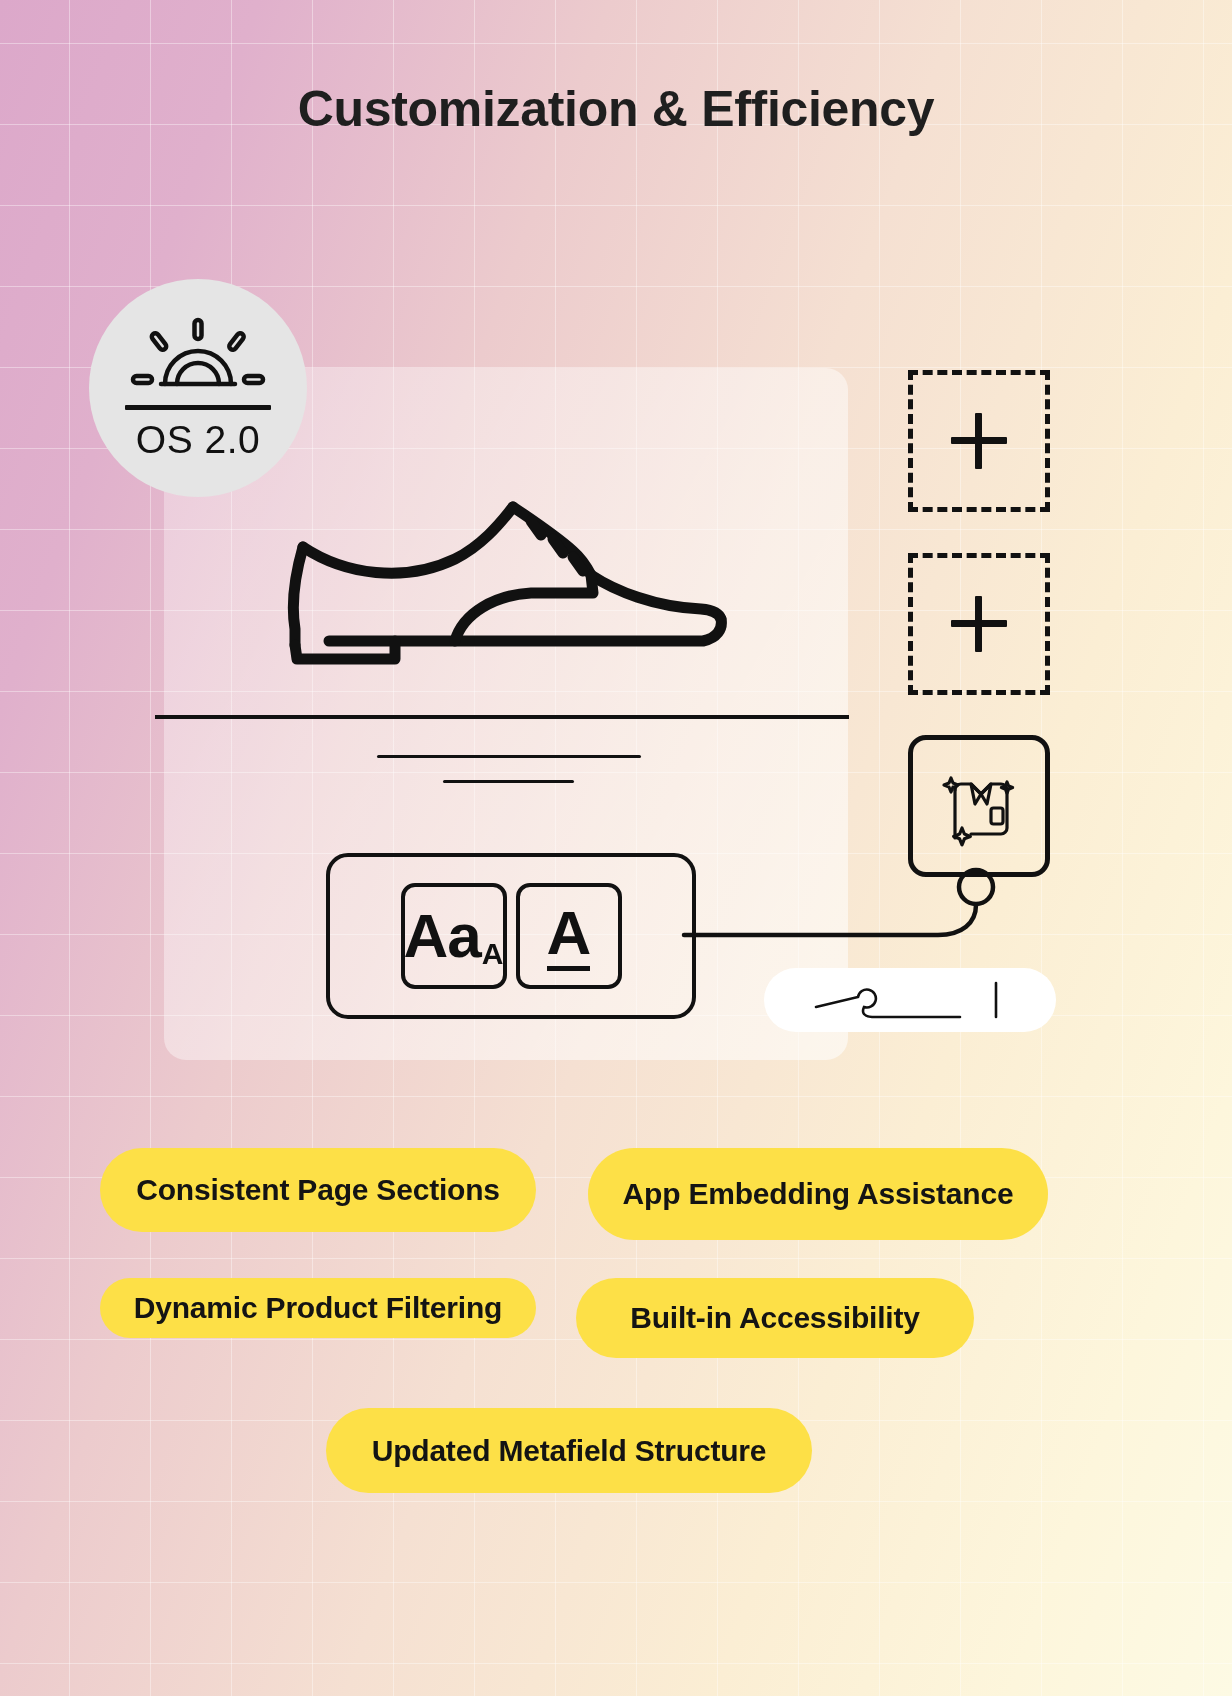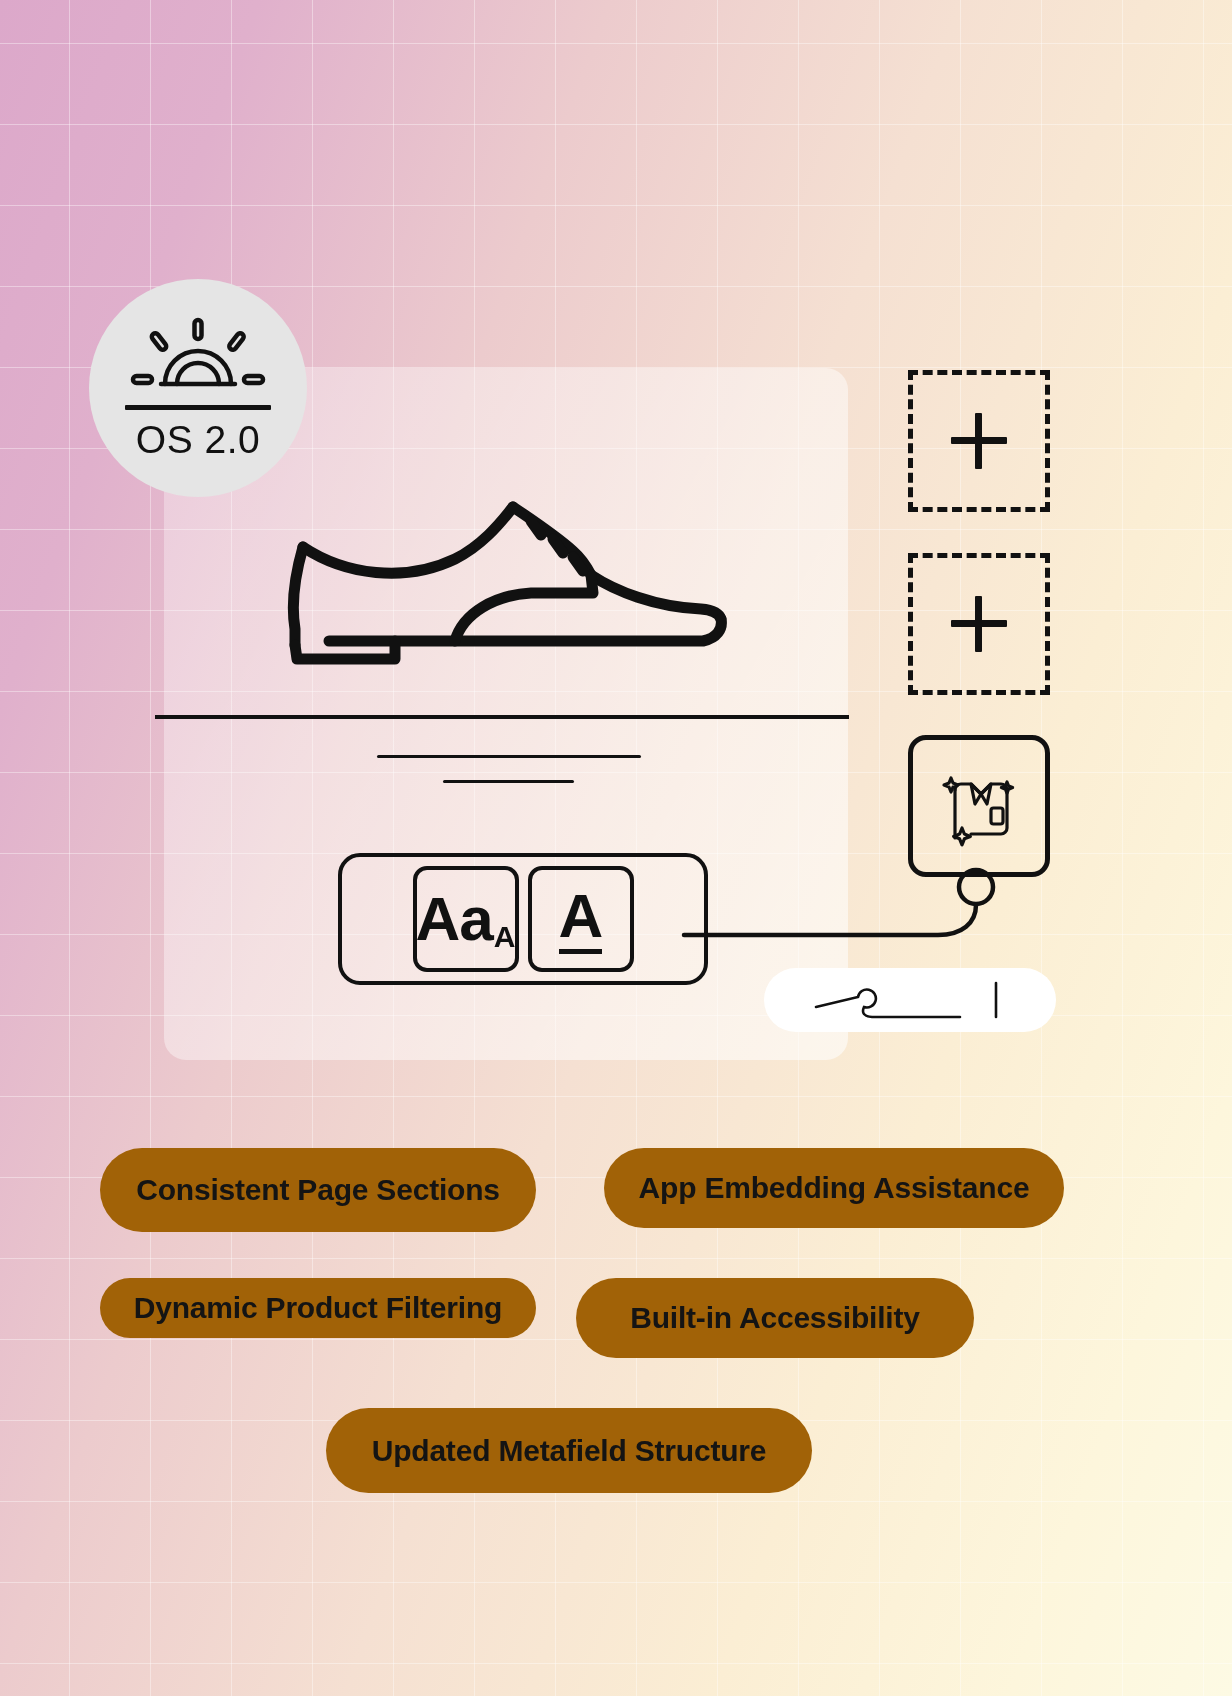--- a/index.html
+++ b/index.html
@@ -80,22 +80,22 @@
   
   .divider{
     position:absolute; left:155px; top:715px; width:694px; height:4px; background:#111;
   }
   .tline{ position:absolute; height:3px; background:#111; border-radius:2px; }
   .tline.a{ left:377px; top:755px; width:264px; }
   .tline.b{ left:443px; top:780px; width:131px; }
 
   
   .type-panel{
-    position:absolute; left:338px; top:853px;
-    width:370px; height:132px;
+    position:absolute; left:326px; top:853px;
+    width:370px; height:166px;
     border:4px solid #111; border-radius:22px;
     display:flex; align-items:center; justify-content:center; gap:9px;
     background:transparent;
   }
   .type-box{
     width:106px; height:106px;
     border:4px solid #111; border-radius:14px;
     display:flex; align-items:center; justify-content:center;
     position:relative;
   }
@@ -141,44 +141,45 @@
     position:absolute; left:764px; top:968px;
     width:292px; height:64px;
     background:#fff; border-radius:32px;
     display:flex; align-items:center; justify-content:center;
   }
   .needle-pill svg{ display:block; }
 
   
   .pill{
     position:absolute;
-    background:#a16207;
+    background:#fde047;
     border-radius:48px;
     display:flex; align-items:center; justify-content:center;
     color:#141414;
     font-weight:bold;
     font-size:30px;
     letter-spacing:-0.2px;
     padding:0 28px;
     white-space:nowrap;
   }
   .pill.p1{ left:100px;  top:1148px; width:436px; height:84px; }
-  .pill.p2{ left:604px;  top:1148px; width:460px; height:80px; }
+  .pill.p2{ left:588px;  top:1148px; width:460px; height:92px; }
   .pill.p3{ left:100px;  top:1278px; width:436px; height:60px; }
   .pill.p4{ left:576px;  top:1278px; width:398px; height:80px; }
   .pill.p5{ left:326px;  top:1408px; width:486px; height:85px; }
 </style>
 </head>
 <body>
 
 <div class="grid-overlay"></div>
 
 <div class="stage">
 
   <h1 class="title">
+    <span class="l2">Customization &amp; Efficiency</span>
   </h1>
 
   <div class="panel"></div>
 
   <div class="os-badge">
     <svg class="sun" viewBox="0 0 146 84">
       <g fill="none" stroke="#111" stroke-width="4.5" stroke-linecap="round" stroke-linejoin="round">
         <rect x="69.5" y="5" width="7" height="19" rx="3.5"></rect>
         <rect x="30.5" y="17" width="7" height="19" rx="3.5" transform="rotate(-38 34 26.5)"></rect>
         <rect x="108" y="17" width="7" height="19" rx="3.5" transform="rotate(38 111.5 26.5)"></rect>

